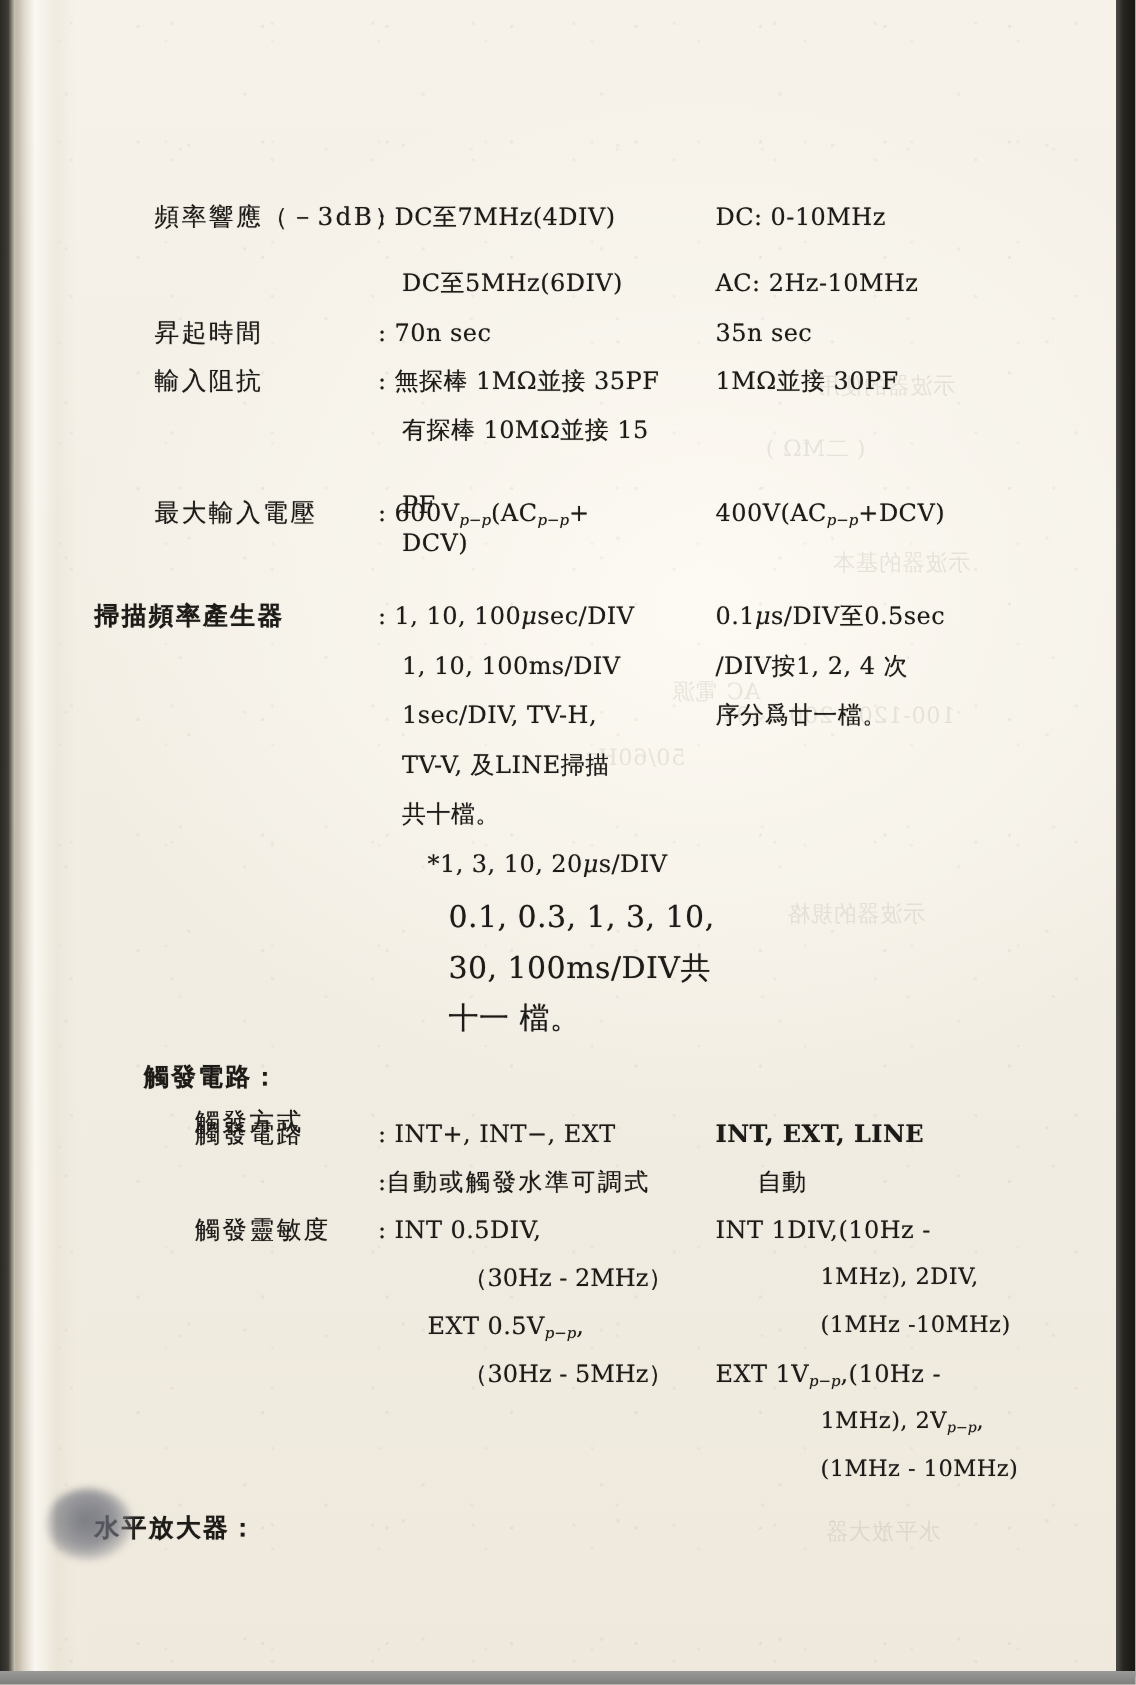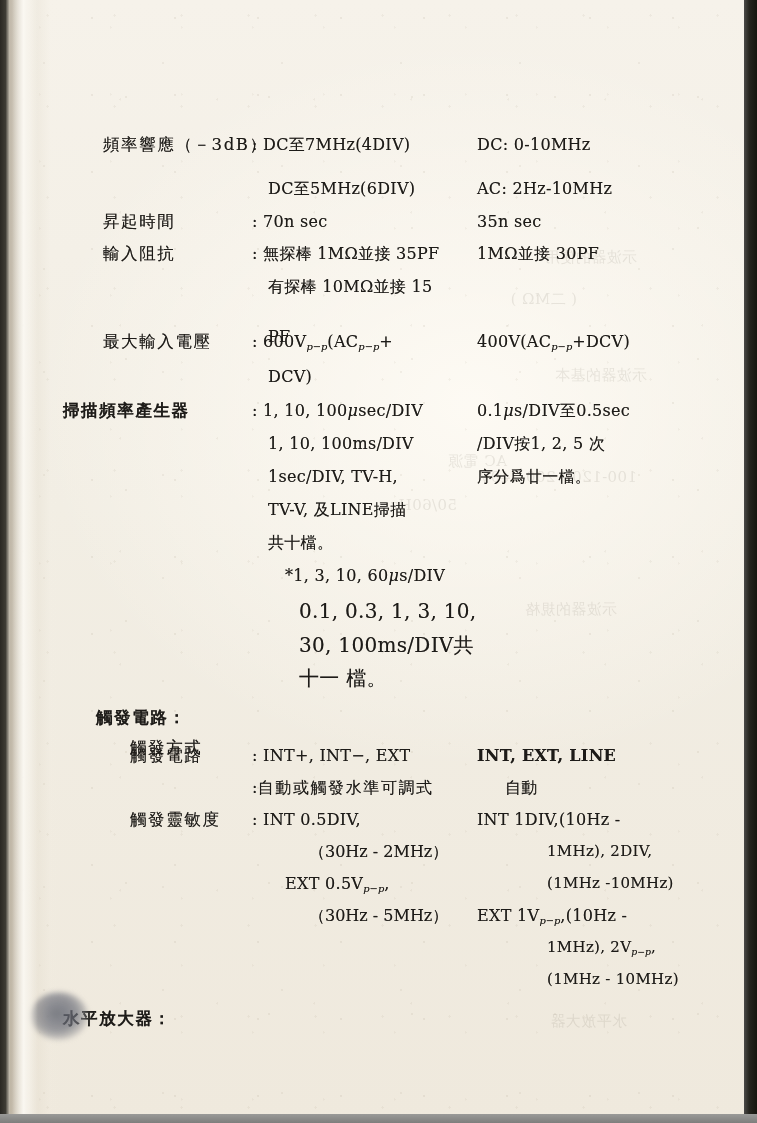--- a/index.html
+++ b/index.html
@@ -180,36 +180,36 @@
     <div class="row c-mid" style="top:244px;"><span>: </span><span>無探棒 1MΩ並接 35PF</span></div>
     <div class="row c-right" style="top:244px;">1MΩ並接 30PF</div>
 
     <div class="row c-mid-i" style="top:277px;">有探棒 10MΩ並接 15</div>
     <div class="row c-mid-i" style="top:327px;">PF</div>
 
     <div class="row c-label cjk" style="top:331px;">最大輸入電壓</div>
     <div class="row c-mid" style="top:332px;"><span>: </span><span>600V</span><sub>p−p</sub><span>(AC</span><sub>p−p</sub><span>+</span></div>
     <div class="row c-right" style="top:332px;"><span>400V(AC</span><sub>p−p</sub><span>+DCV)</span></div>
 
-    <div class="row c-mid-i" style="top:367px;">DCV)</div>
+    <div class="row c-mid-i" style="top:352px;">DCV)</div>
 
     <div class="row c-label-bold cjk" style="top:400px;">掃描頻率產生器</div>
     <div class="row c-mid" style="top:401px;"><span>: </span><span>1, 10, 100</span><span class="mu">μ</span><span>sec/DIV</span></div>
     <div class="row c-right" style="top:401px;"><span>0.1</span><span class="mu">μ</span><span>s/DIV至0.5sec</span></div>
 
     <div class="row c-mid-i" style="top:434px;">1, 10, 100ms/DIV</div>
-    <div class="row c-right" style="top:434px;">/DIV按1, 2, 5  次</div>
+    <div class="row c-right" style="top:434px;">/DIV按1, 2, 4  次</div>
 
     <div class="row c-mid-i" style="top:467px;">1sec/DIV, TV-H,</div>
     <div class="row c-right" style="top:467px;">序分爲廿一檔。</div>
 
     <div class="row c-mid-i" style="top:500px;">TV-V, 及LINE掃描</div>
     <div class="row c-mid-i" style="top:533px;">共十檔。</div>
 
-    <div class="row c-mid-i2" style="top:566px;"><span>*1, 3, 10, 60</span><span class="mu">μ</span><span>s/DIV</span></div>
+    <div class="row c-mid-i2" style="top:566px;"><span>*1, 3, 10, 20</span><span class="mu">μ</span><span>s/DIV</span></div>
     <div class="row c-mid-i3" style="top:599px;">0.1, 0.3, 1, 3, 10,</div>
     <div class="row c-mid-i3" style="top:632px;">30, 100ms/DIV共</div>
     <div class="row c-mid-i3" style="top:665px;">十一 檔。</div>
 
     <div class="row c-sect cjk" style="top:707px;margin-left:33px;">觸發電路：</div>
 
     <div class="row c-sub cjk" style="top:745px;">觸發電路</div>
     <div class="row c-mid" style="top:746px;"><span>: </span><span>INT+, INT−, EXT</span></div>
     <div class="row c-right" style="top:746px;font-weight:bold;">INT, EXT, LINE</div>
 

